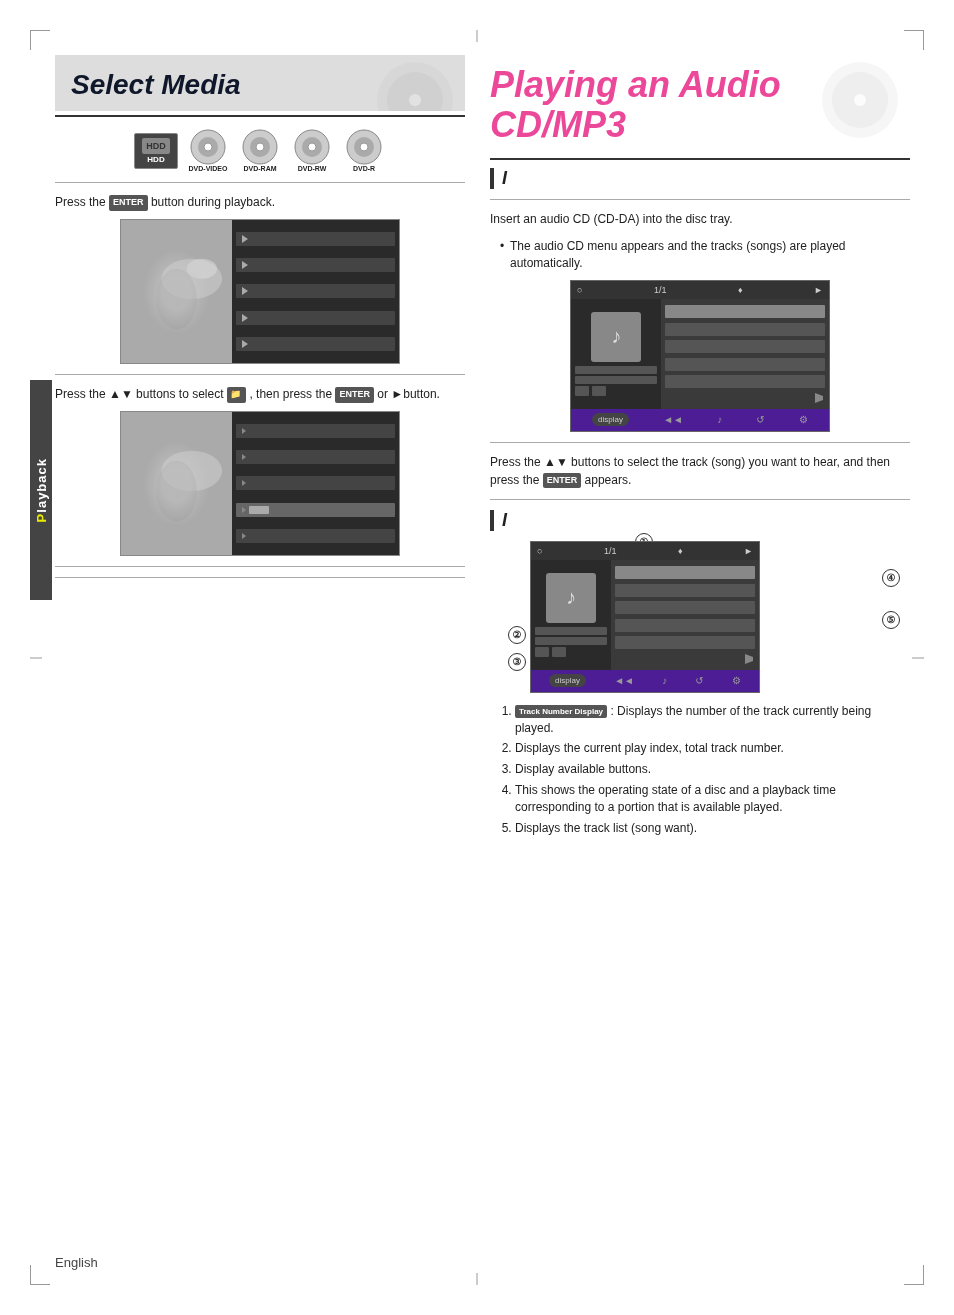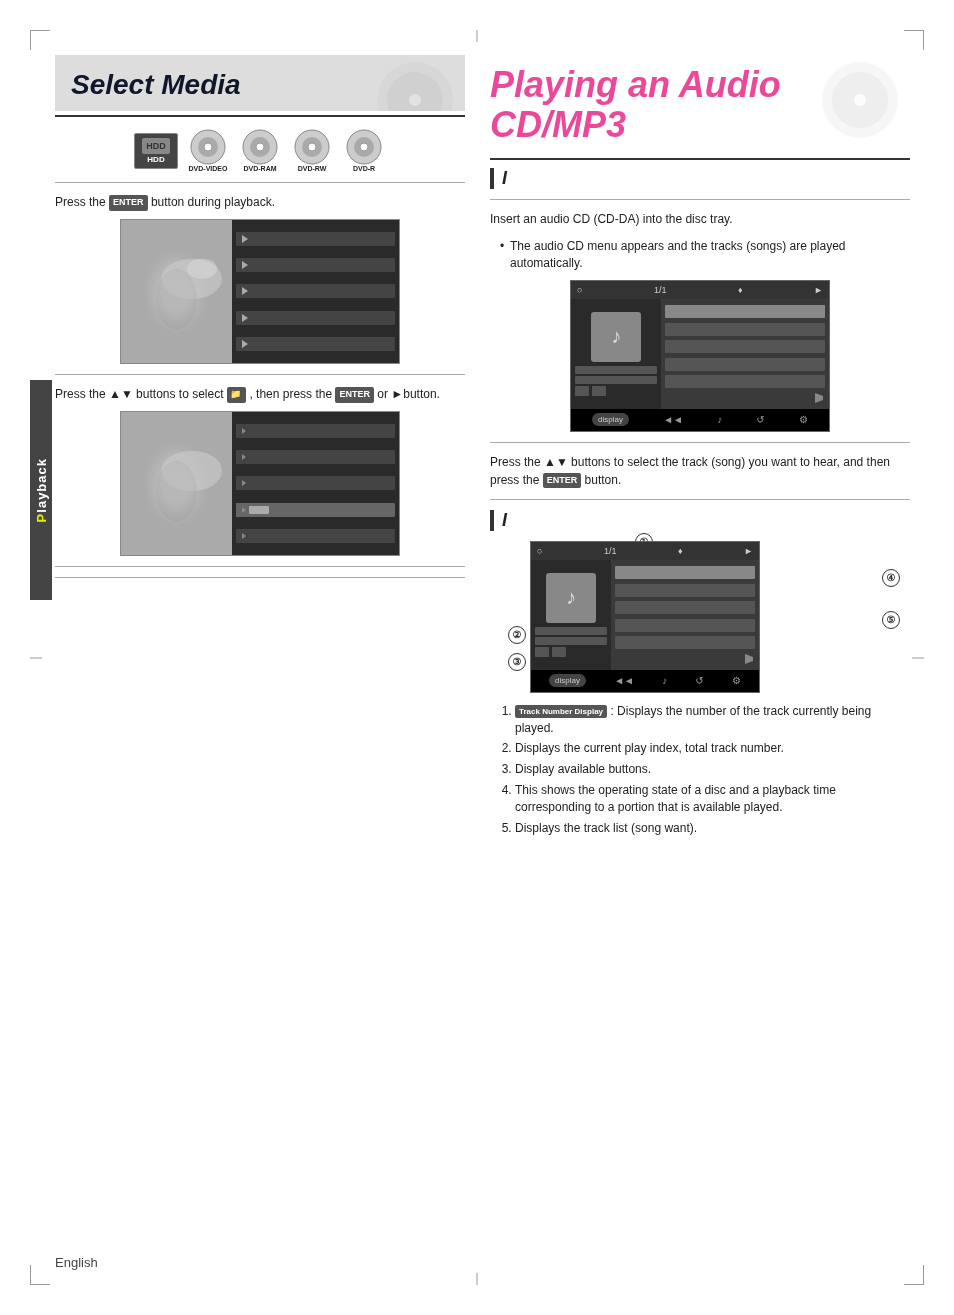--- a/index.html
+++ b/index.html
@@ -302,21 +302,21 @@
     .audio-track-item {
       height: 13px;
       background: #555;
       border-radius: 1px;
     }
     .audio-track-item.active {
       background: #888;
     }
     .audio-screen-bottom {
       height: 22px;
-      background: #000000;
+      background: #4c1d95;
       display: flex;
       align-items: center;
       justify-content: space-around;
       padding: 0 4px;
     }
     .ctrl-btn {
       background: #444;
       border-radius: 10px;
       padding: 2px 6px;
       color: #ccc;
@@ -680,21 +680,21 @@
         <span class="ctrl-btn-sm">⚙</span>
       </div>
     </div>
   </div>
 
   <div class="divider-thin"></div>
 
   <p class="instr-text">
     <span>Press the ▲▼ buttons to select the track (song) you want to hear, and then press the</span>
     <span class="inline-icon">ENTER</span>
-    <span>button.</span>
+    <span>appears.</span>
   </p>
 
   <div class="divider-thin"></div>
 
   <div class="step-header">I</div>
 
   <div style="position:relative;margin:10px 0;">
 
     <div style="position:absolute;top:-8px;left:145px;" class="diagram-num">①</div>
     <div style="position:absolute;top:85px;left:18px;" class="diagram-num">②</div>

